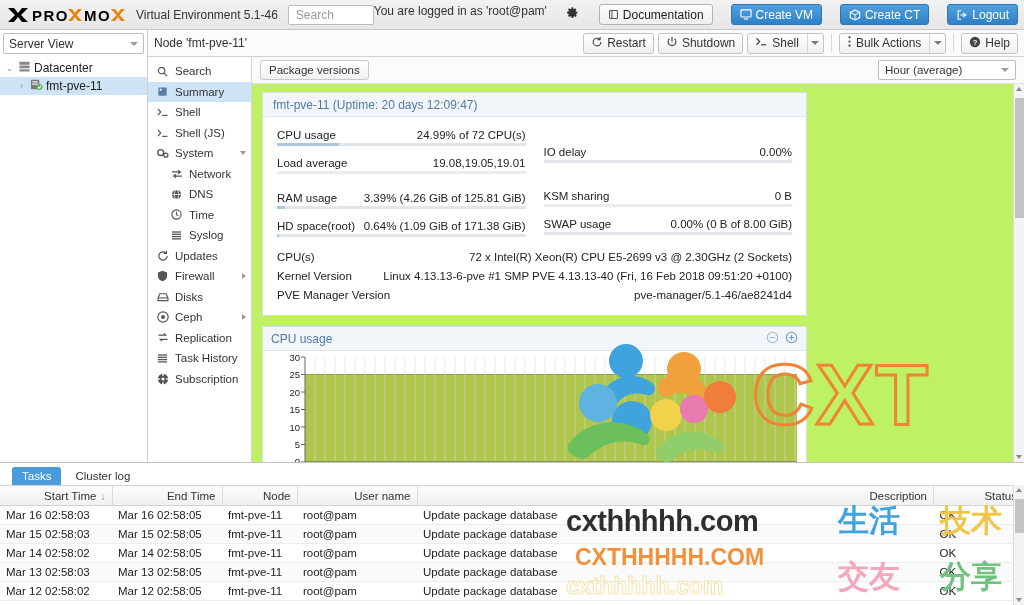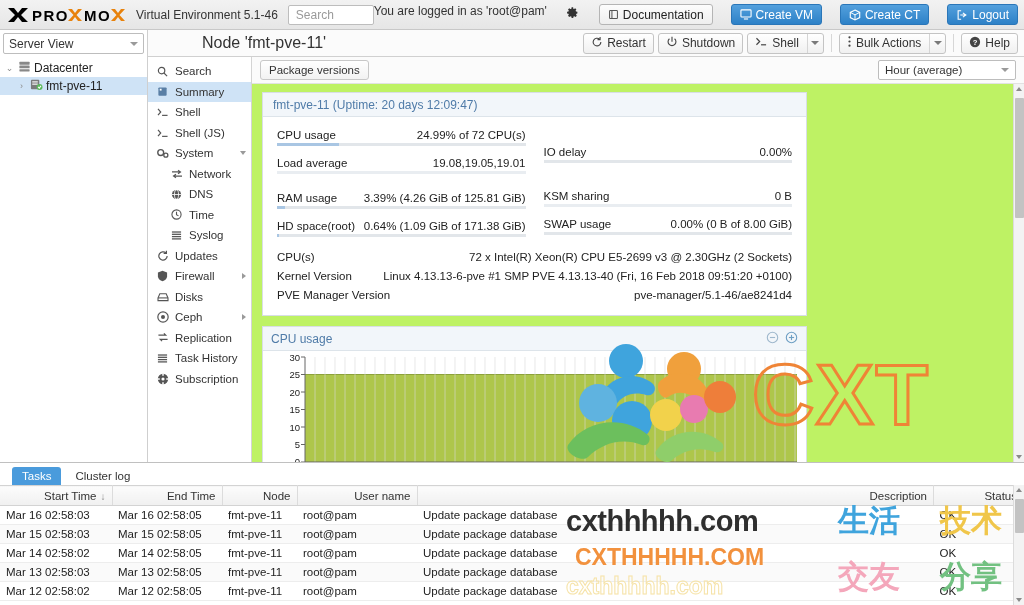--- a/index.html
+++ b/index.html
@@ -47,21 +47,21 @@
     color: #fff;
   }
   .btn svg { display: block; }
 
   
   .subbar {
     position: absolute; top: 30px; left: 148px; width: 876px; height: 27px;
     background: #fbfbfb; border-bottom: 1px solid #d0d0d0;
     display: flex; align-items: center; padding: 0 6px;
   }
-  .node-title { font-size: 16px; color: #333; font-weight: normal; margin-left: 48px; }
+  .node-title { font-size: 12px; color: #333; font-weight: normal; }
   .subbar-right { margin-left: auto; display: flex; align-items: center; gap: 4px; }
   .tbtn {
     height: 21px; border: 1px solid #c4c4c4; border-radius: 3px;
     background: linear-gradient(to bottom,#ffffff,#f0f0f0);
     display: inline-flex; align-items: center; gap: 4px; padding: 0 7px;
     font-size: 12px; color: #333; cursor: pointer; white-space: nowrap;
   }
   .tbtn.split { padding-right: 0; }
   .tbtn .arrowcell {
     width: 16px; height: 19px; border-left: 1px solid #d5d5d5;

